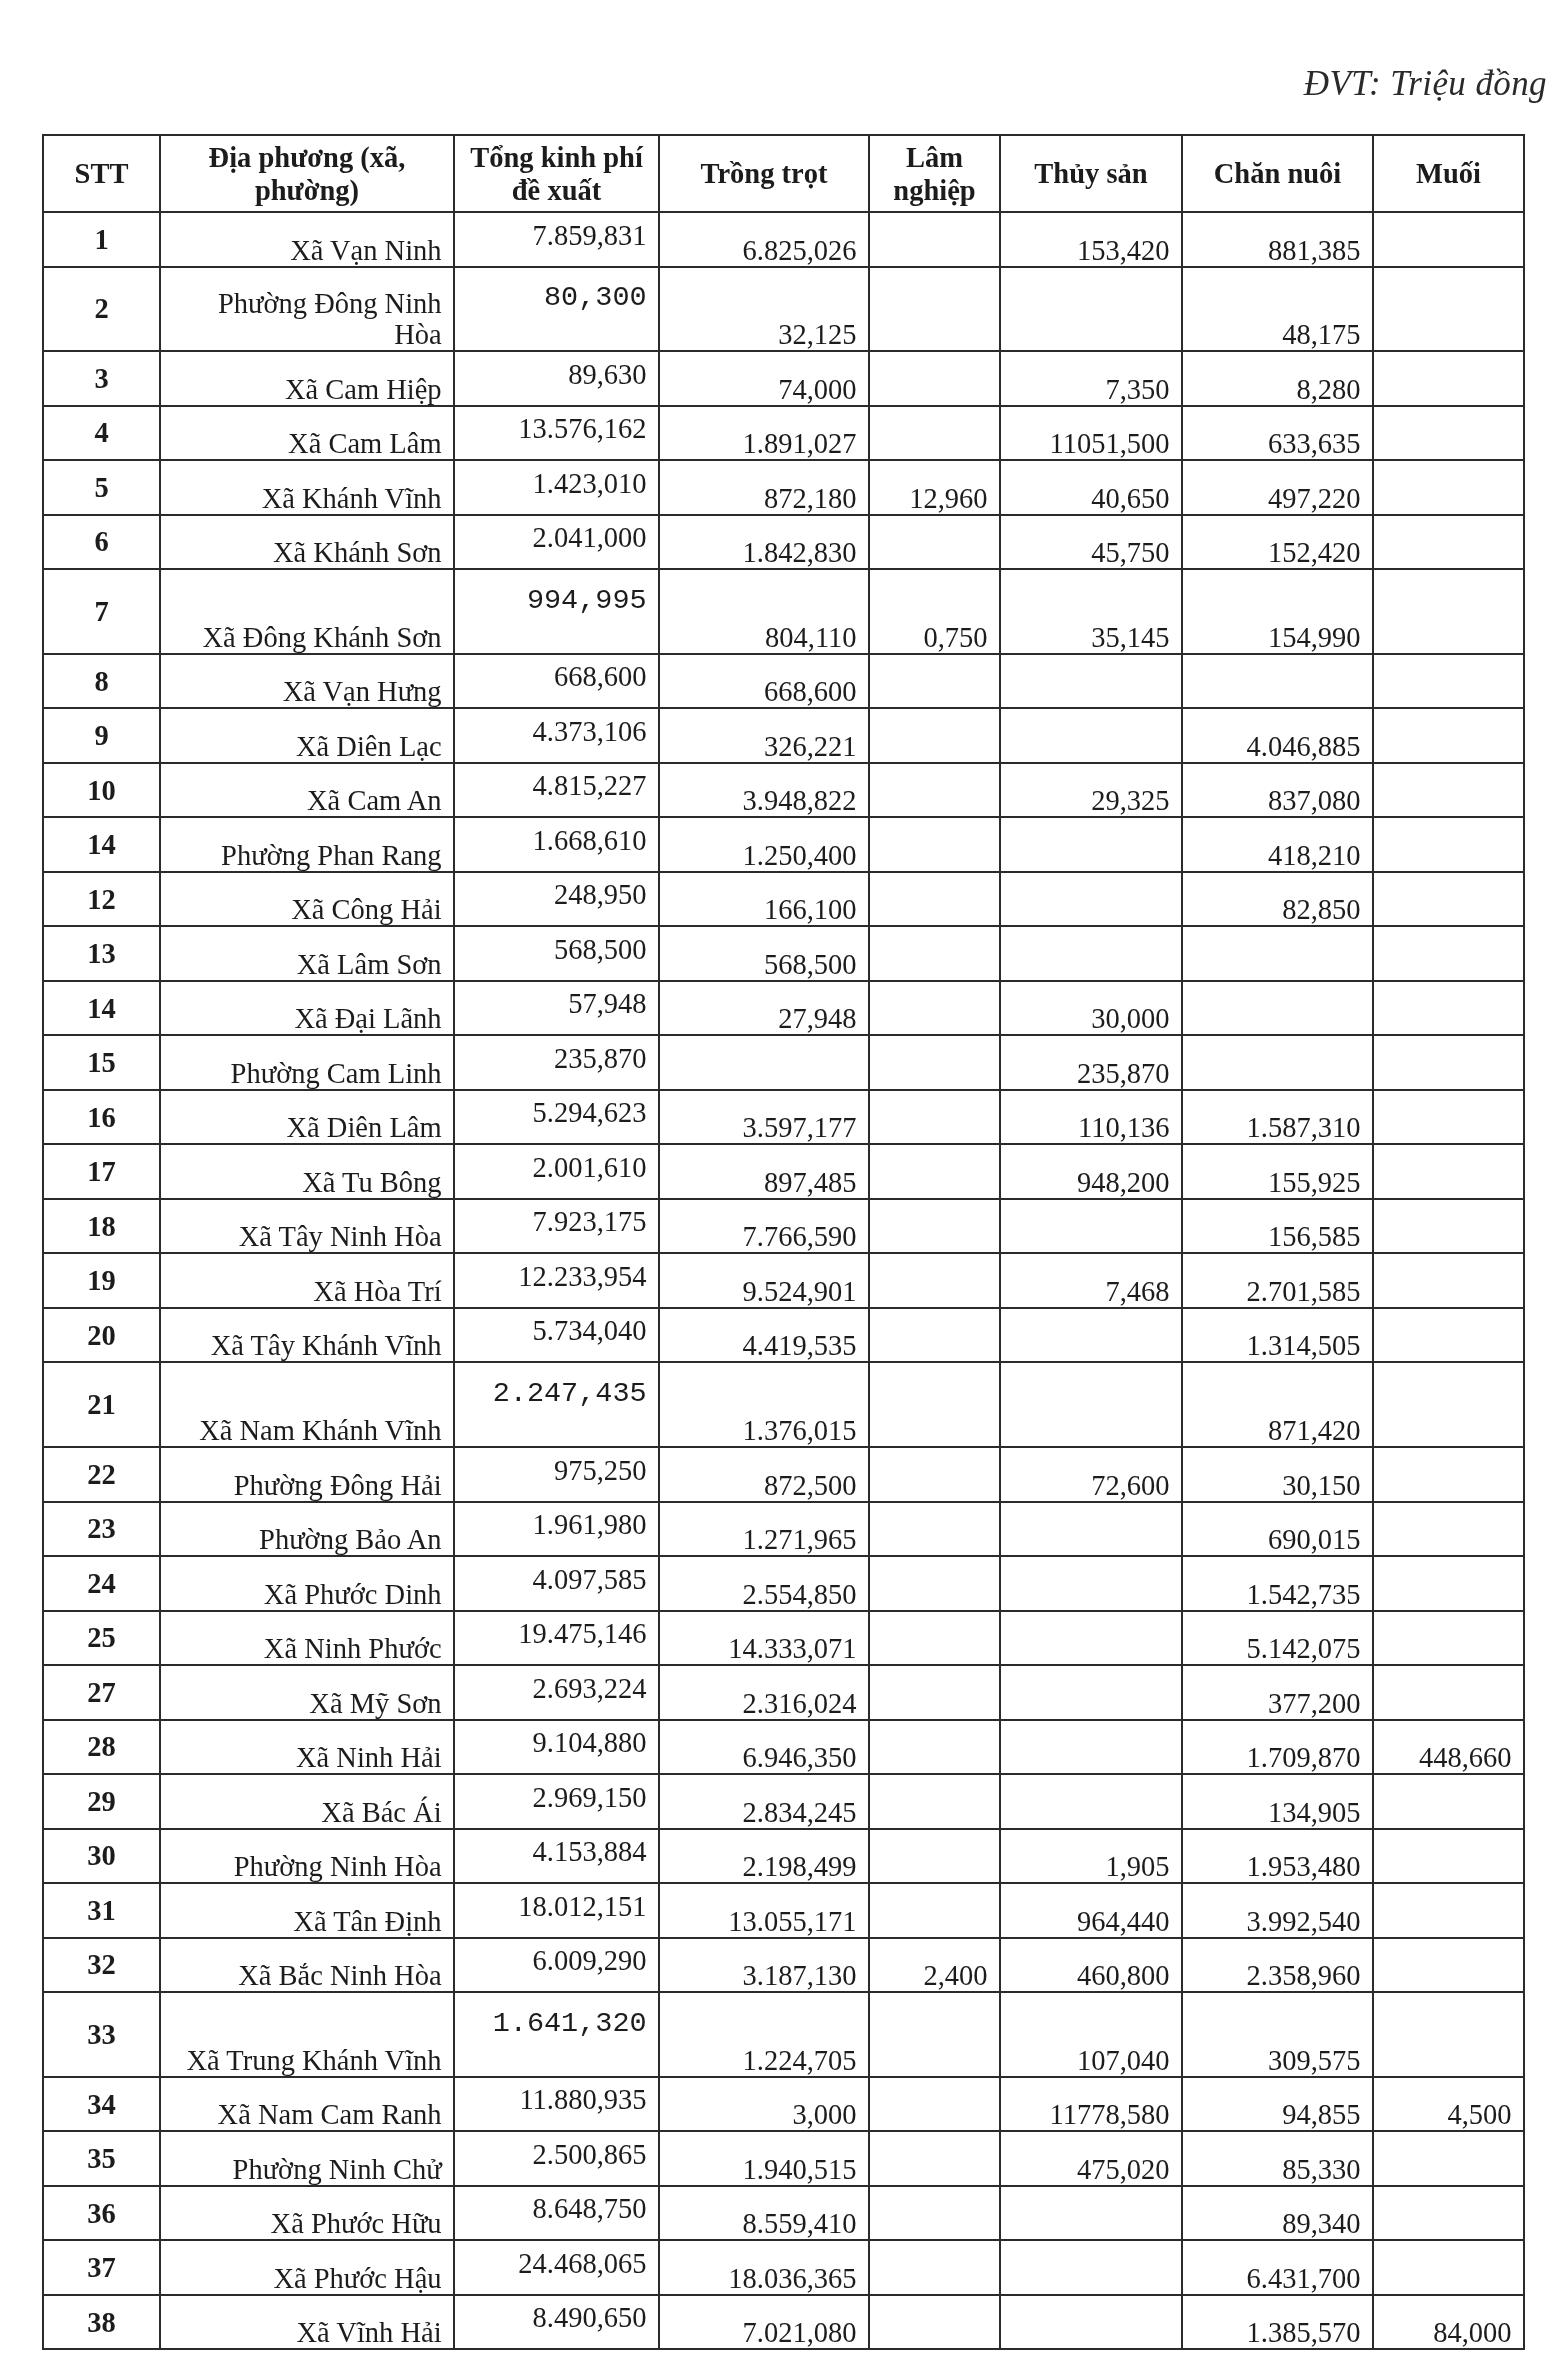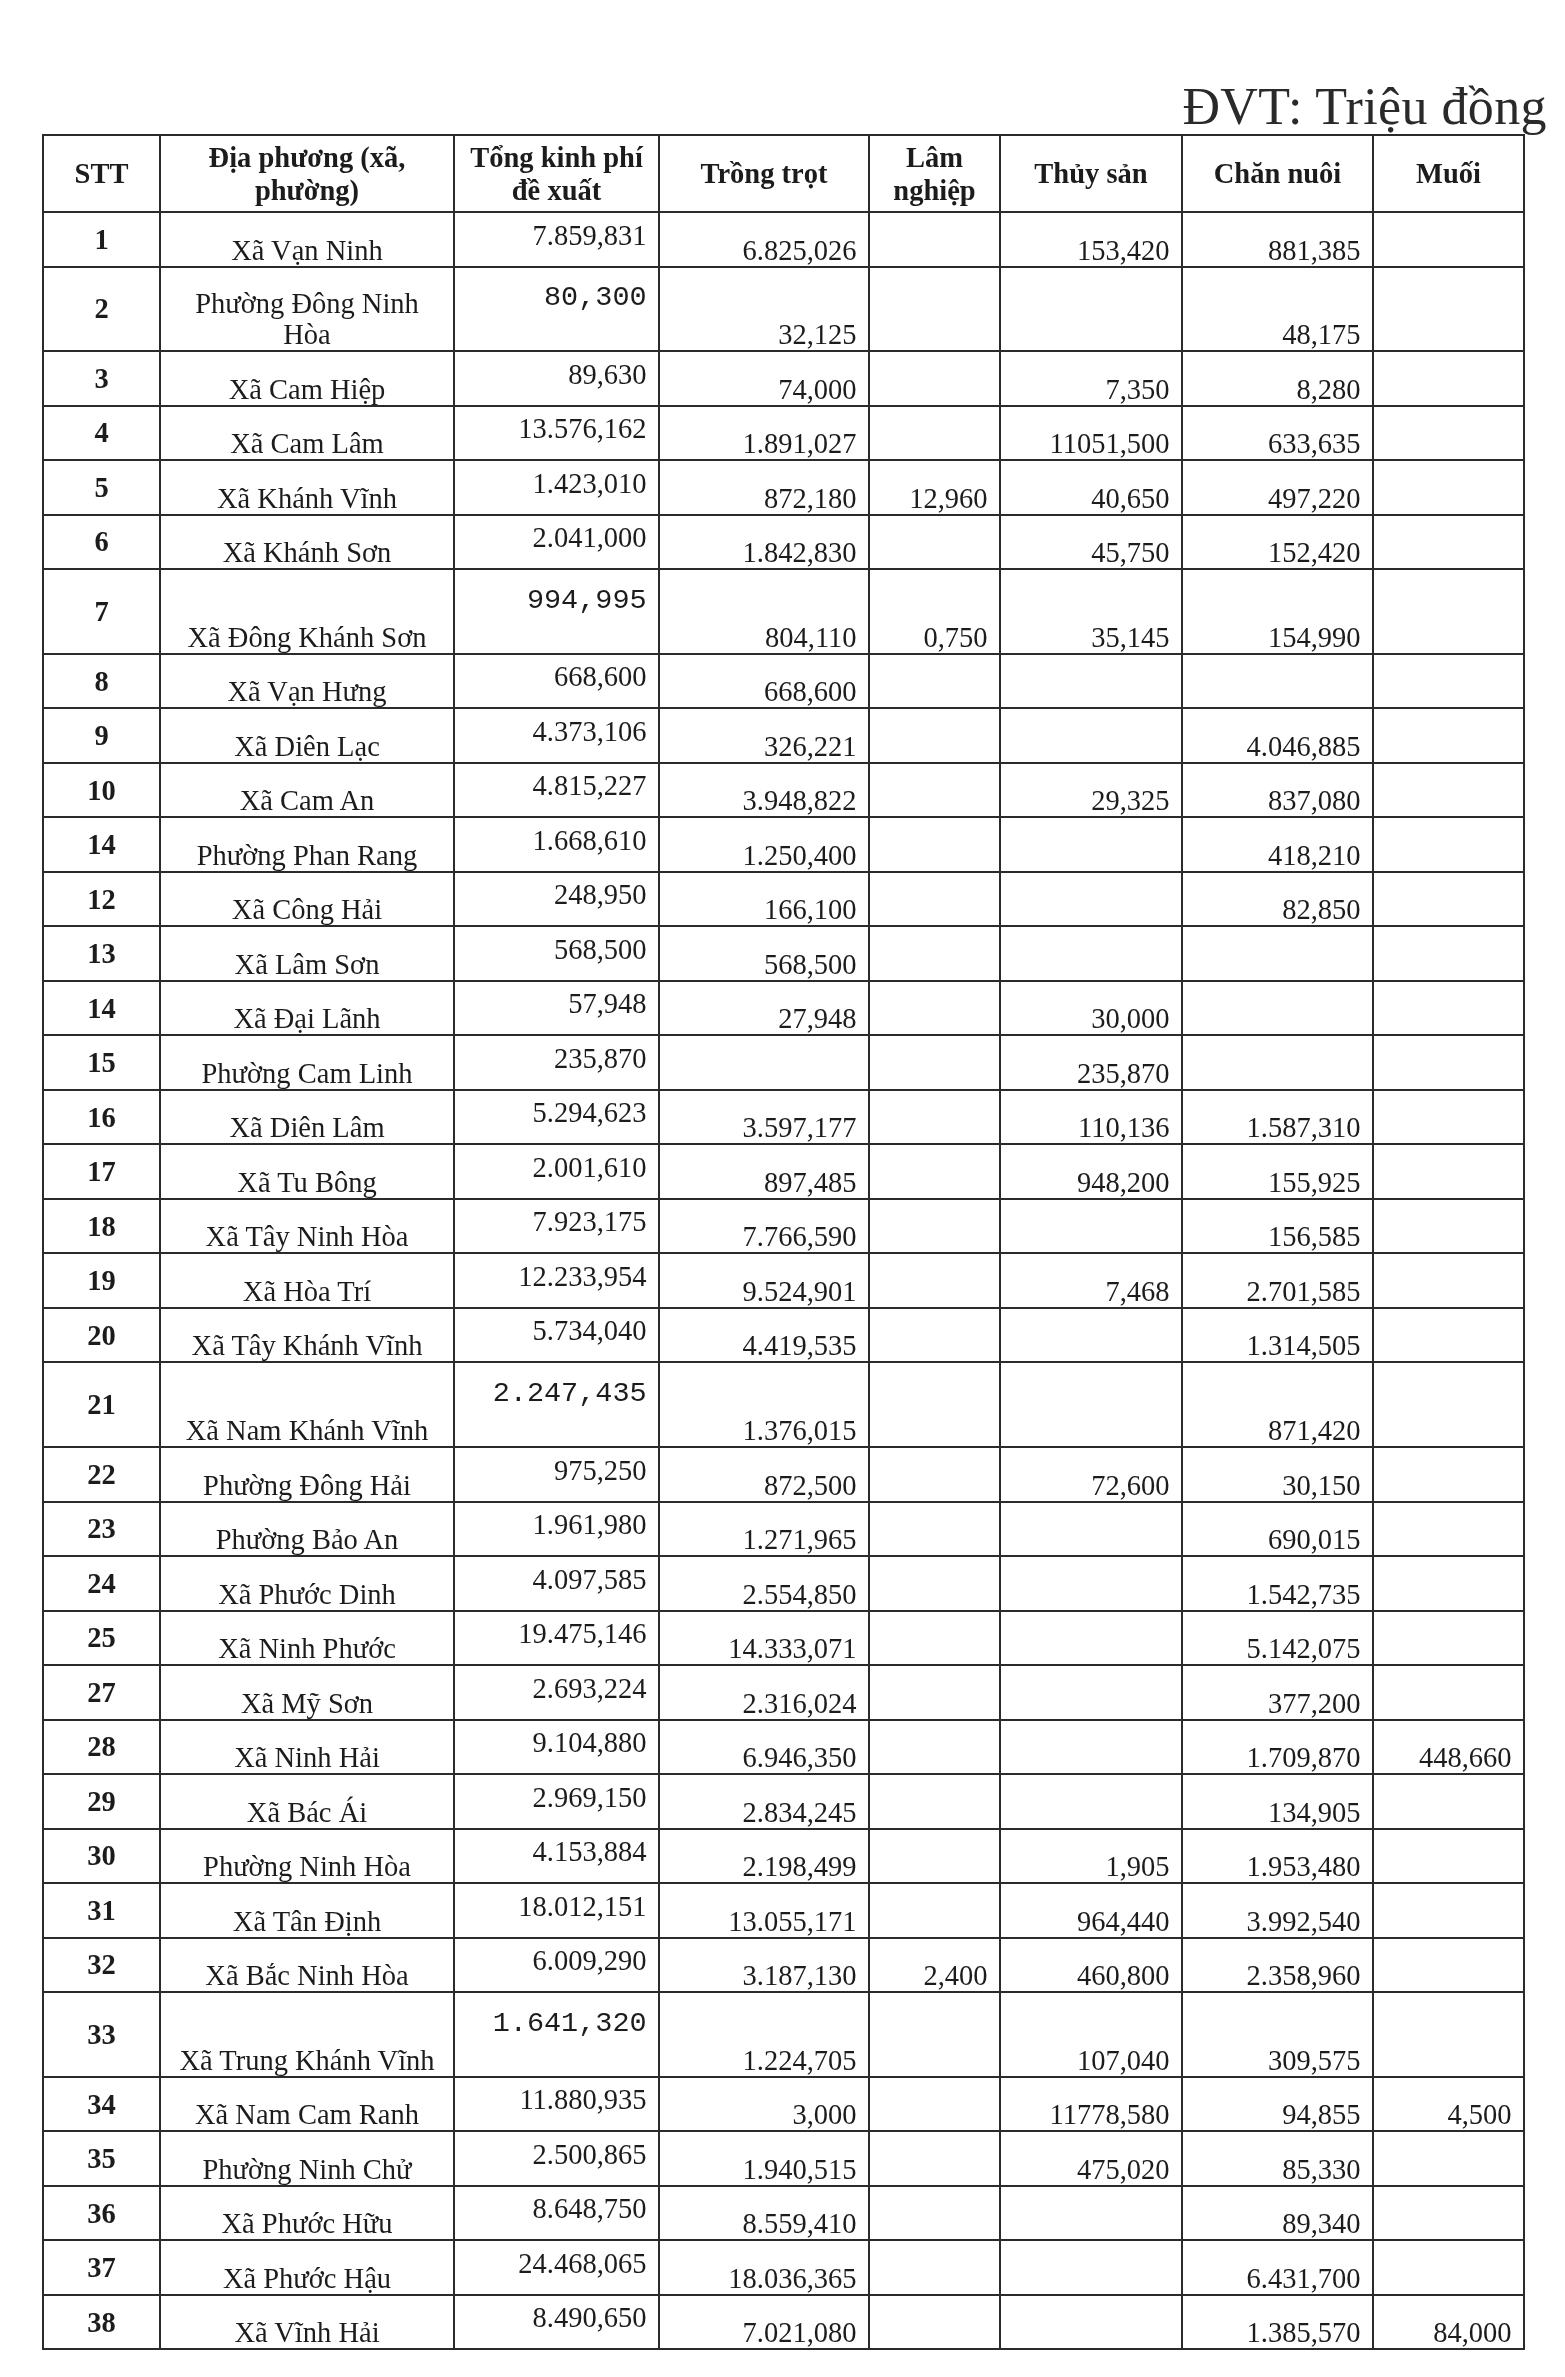--- a/index.html
+++ b/index.html
@@ -1,29 +1,29 @@
 <!DOCTYPE html>
 <html style="font-size:13px"><head>
 <meta charset="utf-8">
 <style>
   html, body { margin: 0; padding: 0; background: #ffffff; }
   body { width: 1565px; height: 2377px; position: relative; overflow: hidden;
          font-family: "Liberation Serif", "DejaVu Serif", serif; color: #1c1c1c; }
-  .unit { position: absolute; top: 64px; right: 18px; 
-          font-size: 52px; letter-spacing: 0.4px; color: #2a2a2a; margin-top: 13px; }
+  .unit { position: absolute; top: 64px; right: 18px; font-style: italic;
+          font-size: 35px; letter-spacing: 0.4px; color: #2a2a2a; }
   table.grid { position: absolute; left: 42px; top: 134px; width: 1481px;
                border-collapse: collapse; table-layout: fixed; }
   table.grid td, table.grid th { border: 2px solid #2b2b2b; padding: 0 11.4px; overflow: hidden; }
   th { font-weight: bold; font-size: 28.5px; line-height: 33px; text-align: center;
        vertical-align: middle; height: 75px; }
   td { font-size: 28.5px; line-height: 31px; }
   tr.r td { height: 46px; }
   tr.r.dbl td { height: 68px; }
   td.stt { text-align: center; font-weight: bold; vertical-align: middle; }
-  td.name { text-align: center; vertical-align: bottom; padding-bottom: 1.6px; padding-left: 13px; }
+  td.name { text-align: right; vertical-align: bottom; padding-bottom: 1.6px; padding-left: 13px; }
   td.num { text-align: right; vertical-align: bottom; padding-bottom: 1.6px; padding-right: 11.4px; }
   td.num.total-col { vertical-align: top; padding-top: 6.5px; }
   tr.r.dbl td.num.total-col { padding-top: 14.7px; font-family: Liberation Mono, monospace; }
 </style>
 </head>
 <body>
 
 <div class="unit">ĐVT: Triệu đồng</div>
 
 <table class="grid">

